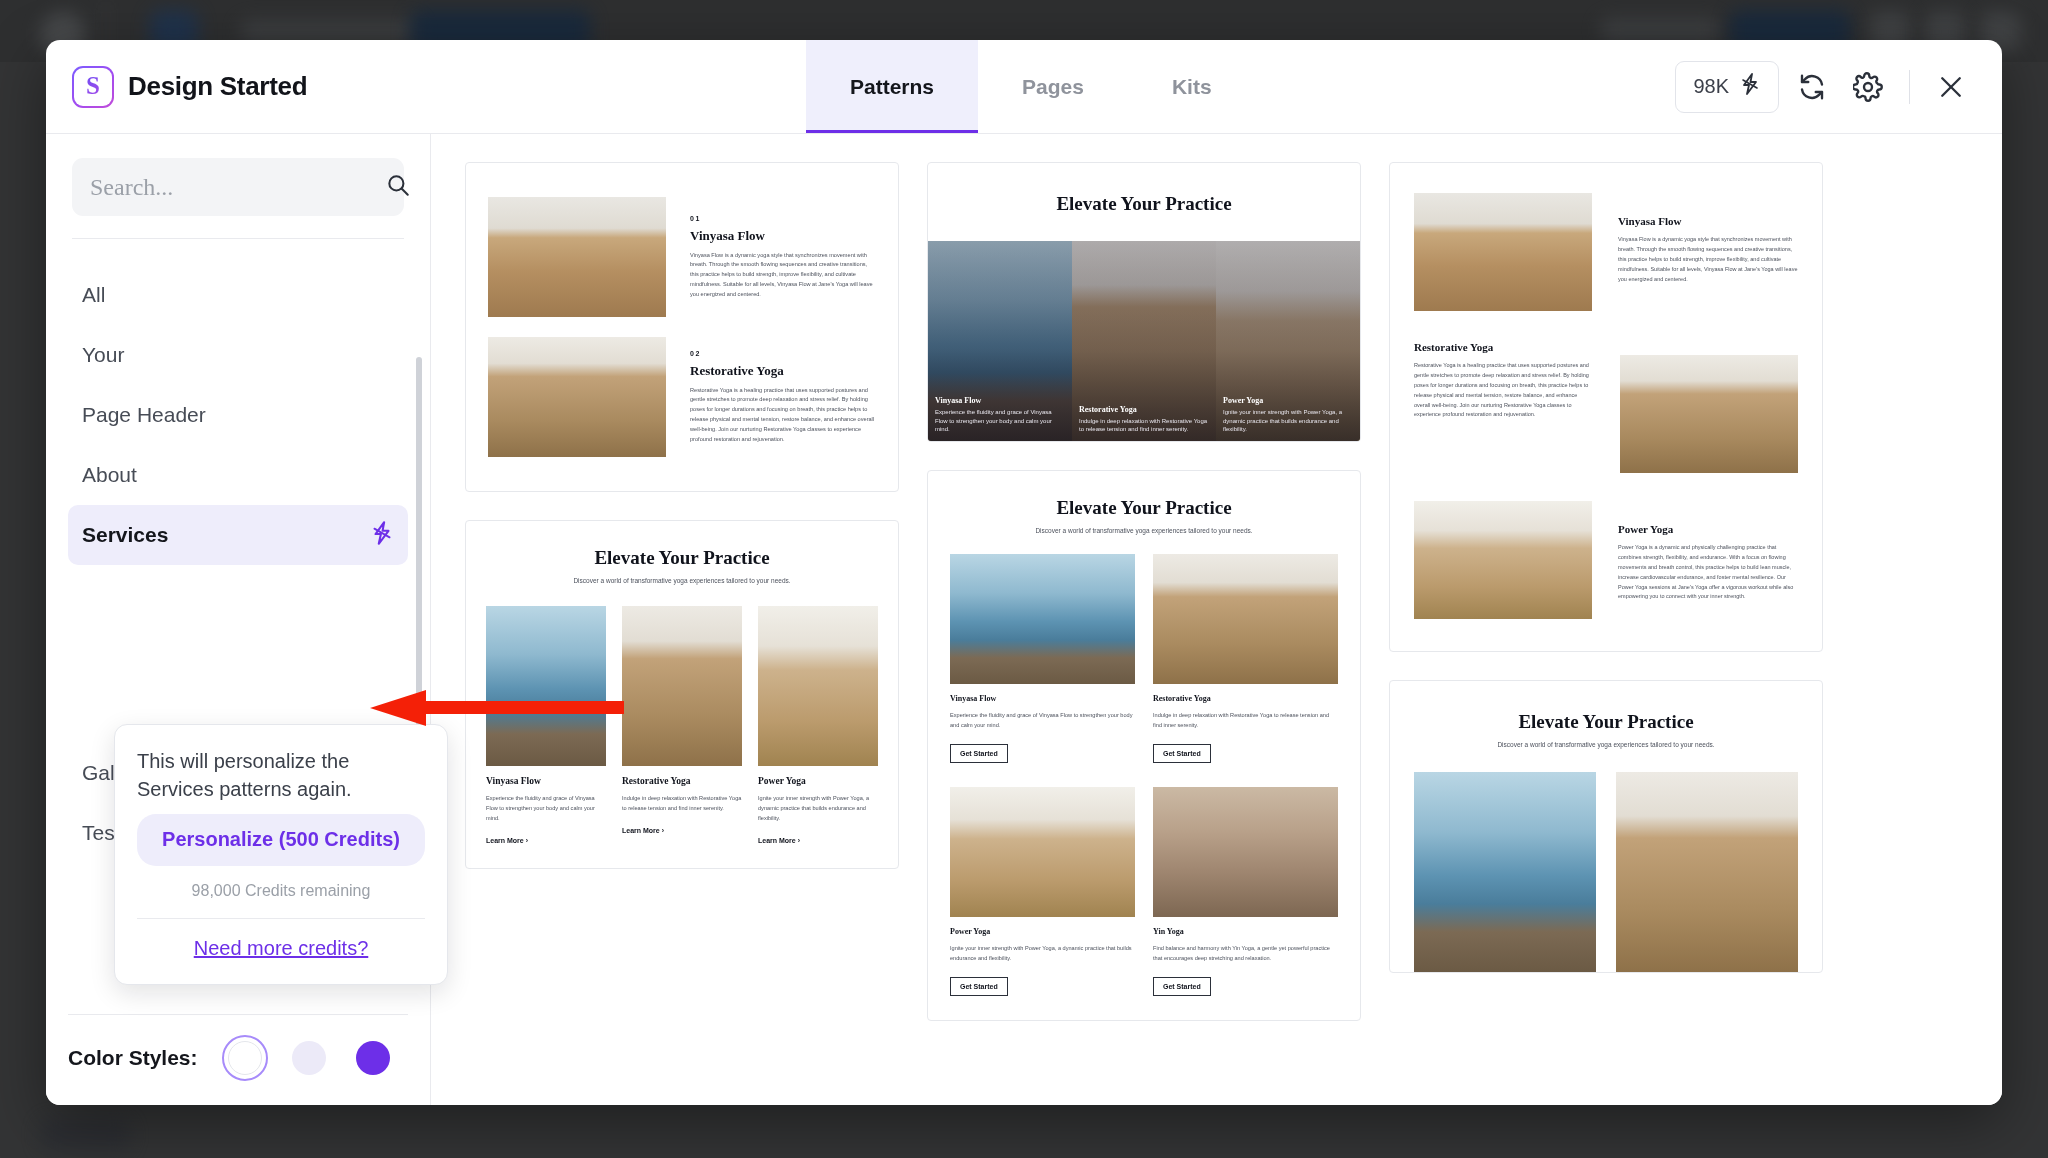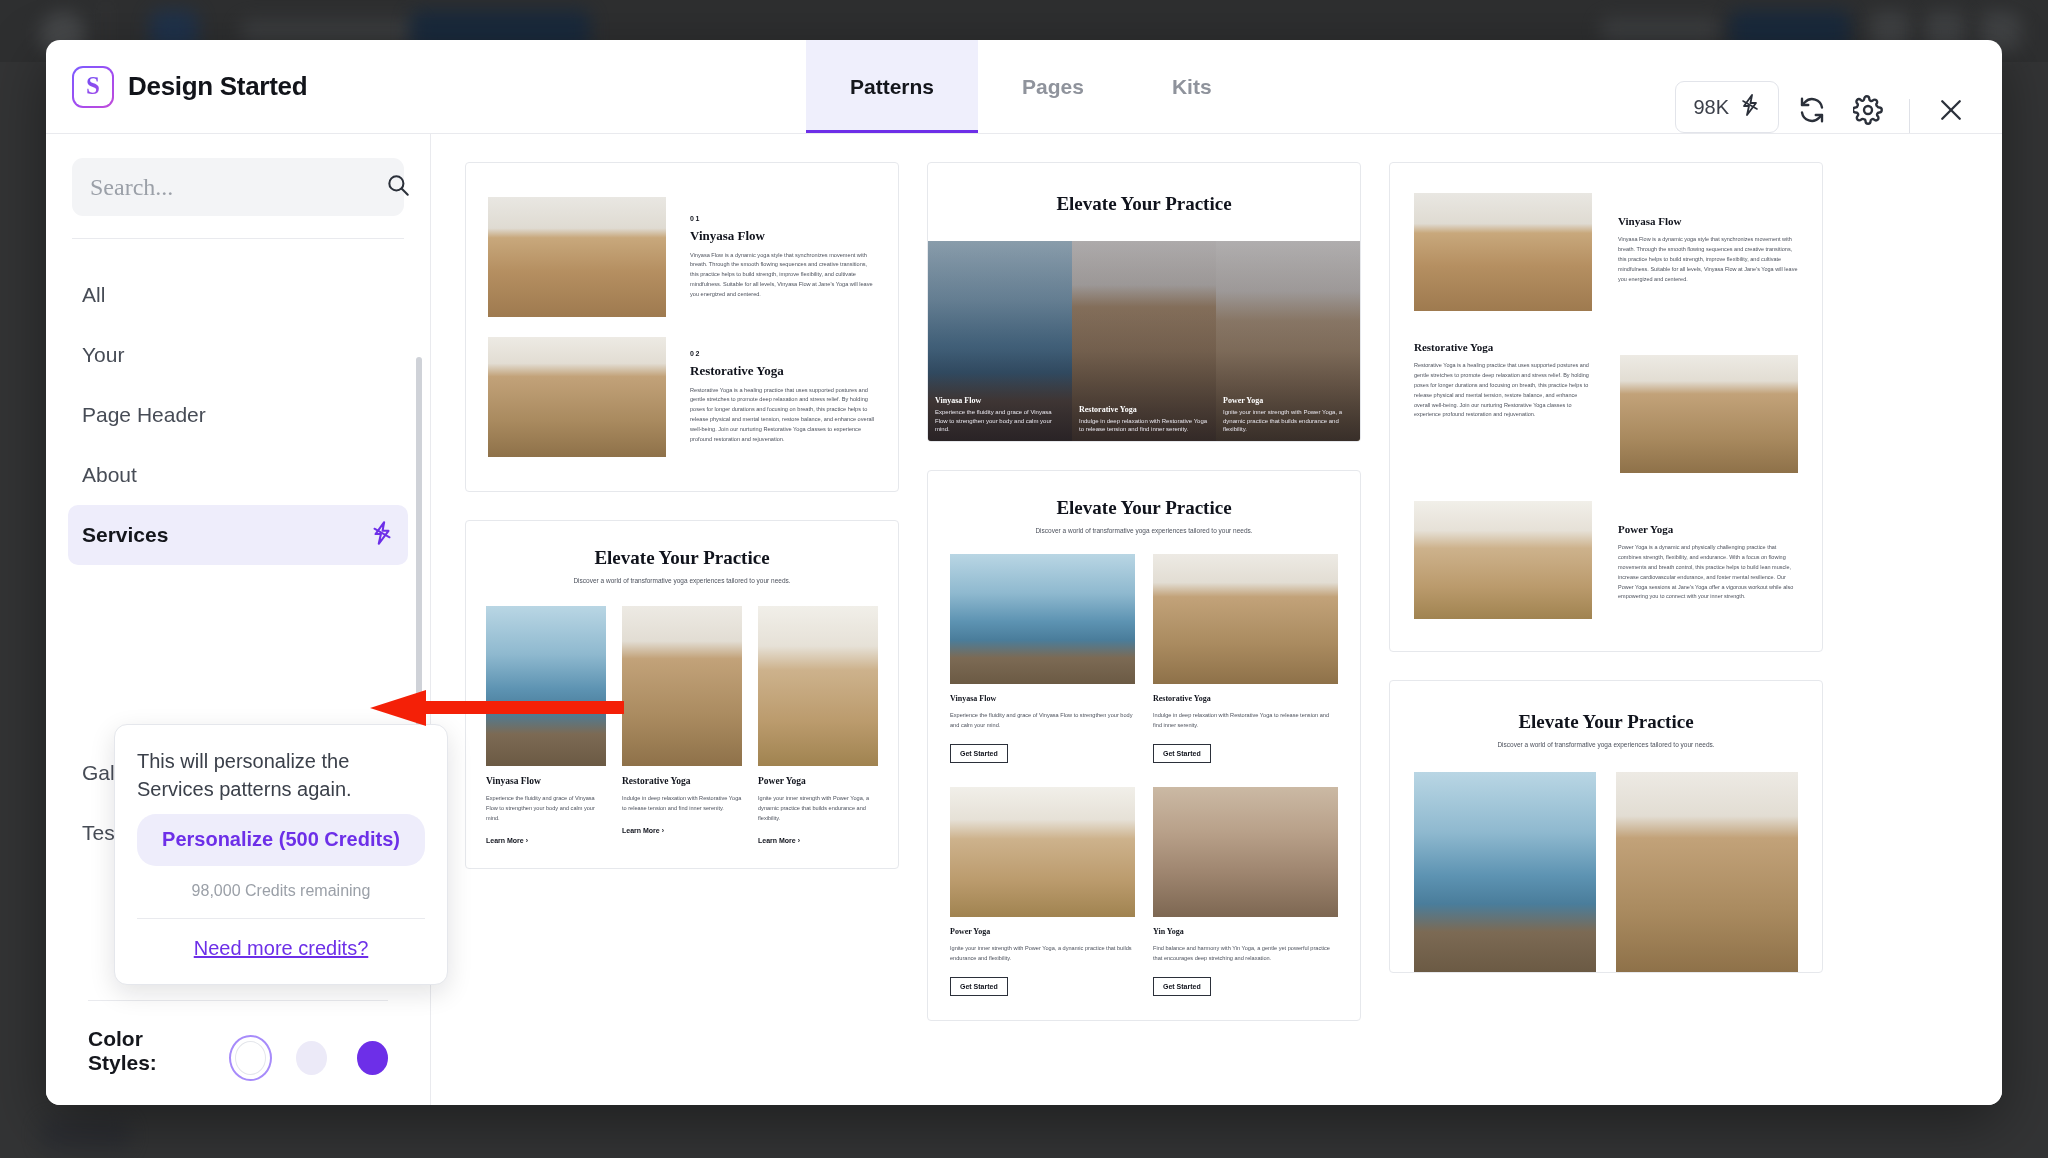--- a/index.html
+++ b/index.html
@@ -49,21 +49,21 @@
   .brand-title { font-size: 26px; font-weight: bold; color: #12141a; letter-spacing: -.3px; }
 
   .hdr-tabs { flex: 1; display: flex; align-items: stretch; justify-content: flex-start; padding-left: 400px; }
   .tab {
     display: flex; align-items: center; justify-content: center;
     padding: 0 44px; font-size: 21px; font-weight: bold; color: #8f939c;
     cursor: pointer; position: relative; background: transparent;
   }
   .tab.active { color: #14161c; background: #efeffc; box-shadow: inset 0 -3px 0 #6d2fe8; }
 
-  .hdr-right { display: flex; align-items: flex-end; gap: 10px; padding-right: 28px; }
+  .hdr-right { display: flex; align-items: center; gap: 10px; padding-right: 28px; }
   .credit-pill {
     display: flex; align-items: center; gap: 10px;
     border: 1px solid #e2e4ea; border-radius: 9px;
     height: 52px; padding: 0 17px; font-size: 20px; font-weight: 500; color: #3b3f49;
   }
   .icon-btn {
     width: 46px; height: 46px; display: flex; align-items: center; justify-content: center;
     cursor: pointer; border-radius: 8px; color: #2b303a;
   }
   .hdr-div { width: 1px; height: 34px; background: #dfe1e7; margin: 0 8px; }
@@ -111,22 +111,22 @@
     background: #eeedfb; border-radius: 19px; height: 52px;
     display: flex; align-items: center; justify-content: center;
     color: #6d2fe8; font-size: 20px; font-weight: bold; cursor: pointer;
   }
   .pop-sub { text-align: center; color: #9ba0a8; font-size: 16px; margin-top: 16px; }
   .pop-sep { height: 1px; background: #e9eaee; margin: 18px 0 0 0; }
   .pop-link { display: block; text-align: center; margin-top: 18px; color: #6d2fe8;
               font-size: 20px; text-decoration: underline; cursor: pointer; }
 
   
-  .color-row { border-top: 1px solid #e9eaee; margin: 0 42px; padding: 26px 0 30px 0;
-               display: flex; align-items: flex-end; gap: 30px; }
+  .color-row { border-top: 1px solid #e9eaee; margin: 0 22px; padding: 26px 0 30px 0;
+               display: flex; align-items: center; gap: 30px; }
   .color-label { font-size: 21px; font-weight: bold; color: #14161c; }
   .swatch { width: 34px; height: 34px; border-radius: 50%; cursor: pointer; }
   .swatch.sel { outline: 2.5px solid #a78bfa; outline-offset: 4px; }
 
   
   .gallery {
     flex: 1; background: #fff; padding: 28px 34px 0 34px;
     display: flex; gap: 28px; overflow: hidden; align-items: flex-start;
   }
   .col { display: flex; flex-direction: column; gap: 28px; width: 434px; }

